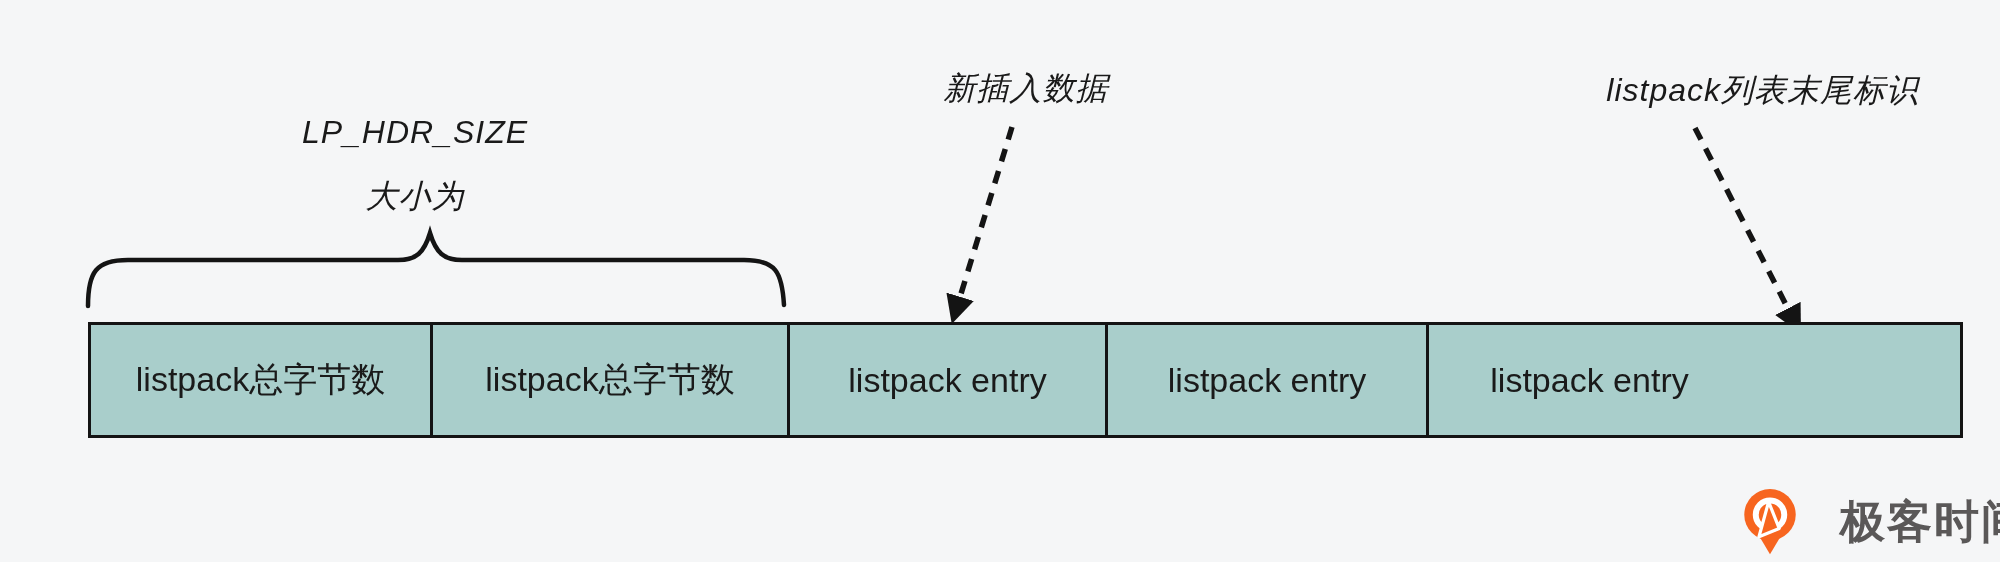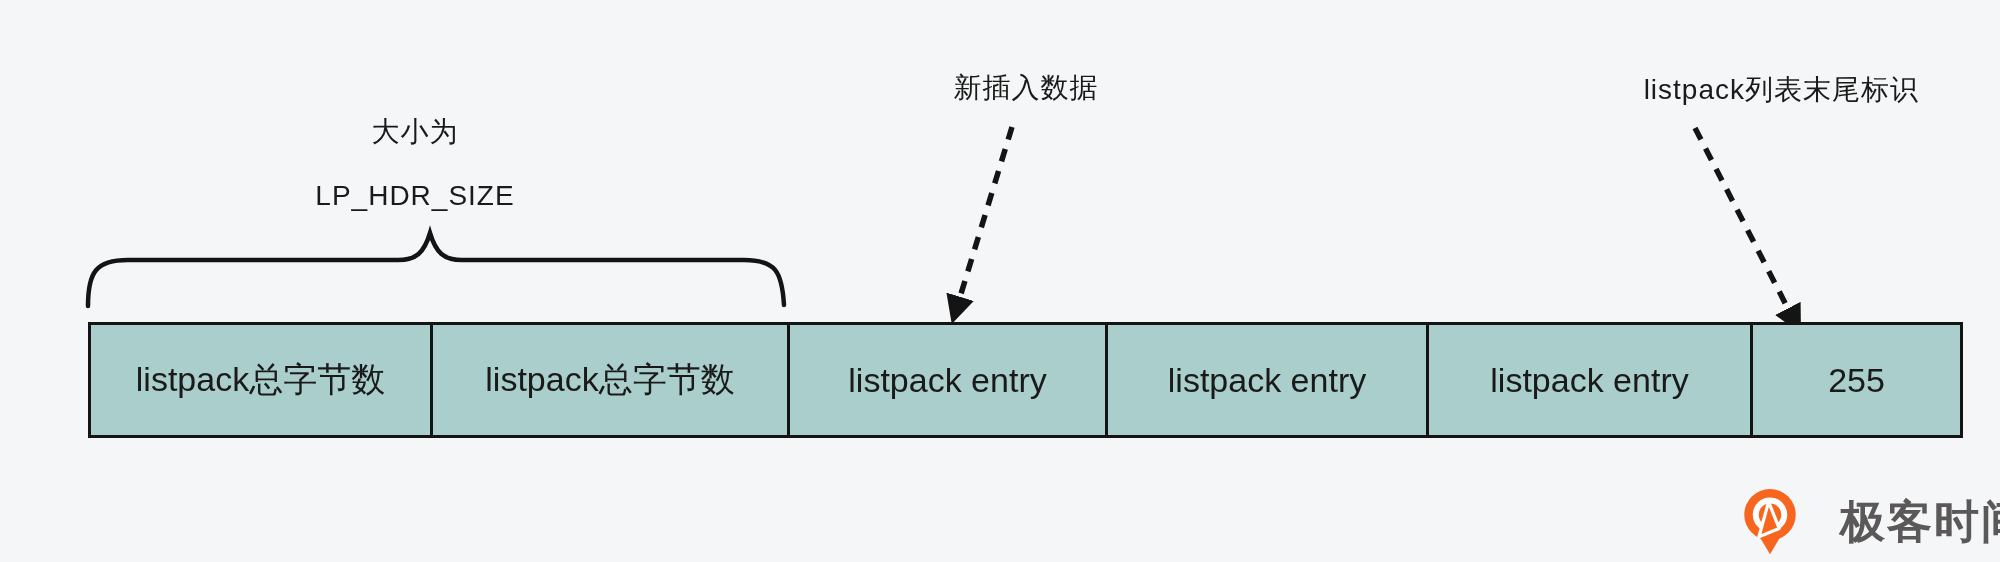--- a/index.html
+++ b/index.html
@@ -9,25 +9,26 @@
     height:562px;
     background:var(--bg,#f5f6f7);
     font-family:"Liberation Sans","DejaVu Sans",sans-serif;
     color:var(--ink,#1a1a1a);
     overflow:hidden;
   }
   
   .label{
     position:absolute;
     text-align:center;
-    font-size:28px;
+    font-size:32px;
     line-height:64px;
     color:var(--ink,#1a1a1a);
     letter-spacing:1px;
     white-space:nowrap;
+    font-style:italic;
   }
   #label-header-size{ left:115px; top:100px; width:600px; }
   #label-new-data{ left:826px; top:56px; width:400px; }
   #label-end-marker{ left:1515px; top:58px; width:404px; text-align:right; }
   
   #draw-layer{
     position:absolute; left:0; top:0; width:2000px; height:562px;
     pointer-events:none;
   }
   
@@ -65,22 +66,22 @@
     color:var(--brand-ink,#5a5858);
     white-space:nowrap;
   }
 </style>
 </head>
 <body>
 
 <div id="canvas">
 
   <div class="label" id="label-header-size">
+    <div>LP_HDR_SIZE</div>
     <div>大小为</div>
-    <div>LP_HDR_SIZE</div>
   </div>
 
   <div class="label" id="label-new-data">新插入数据</div>
 
   <div class="label" id="label-end-marker">listpack列表末尾标识</div>
 
   <svg id="draw-layer" viewBox="0 0 2000 562" xmlns="http://www.w3.org/2000/svg">
     <defs>
       <marker id="arrowhead" viewBox="0 0 10 10" refX="8.5" refY="5" markerWidth="5.2" markerHeight="5.2" orient="auto">
         <path d="M0,0 L10,5 L0,10 Z" fill="#141414"></path>
@@ -99,21 +100,20 @@
 
     <path d="M1695 128 L1799 330" fill="none" stroke="#141414" stroke-width="5.5" stroke-dasharray="13 10" marker-end="url(#arrowhead)"></path>
   </svg>
 
   <div id="listpack-bar">
     <div class="cell">listpack总字节数</div>
     <div class="cell">listpack总字节数</div>
     <div class="cell">listpack entry</div>
     <div class="cell">listpack entry</div>
     <div class="cell">listpack entry</div>
-    <div class="cell">255</div>
   </div>
 
   <div id="brand">
     <svg id="brand-icon" viewBox="0 0 60 74" xmlns="http://www.w3.org/2000/svg">
       <circle cx="30" cy="29" r="28" style="fill:var(--brand-orange,#f7651f)"></circle>
       <path d="M18 52 L30 72 L42 52 Z" style="fill:var(--brand-orange,#f7651f)"></path>
       <circle cx="30" cy="29" r="15.5" fill="none" stroke="#ffffff" stroke-width="6.5"></circle>
       <path d="M18 53 L28.5 15 L40 44 Z" style="fill:var(--brand-orange,#f7651f)" stroke="#ffffff" stroke-width="3.5" stroke-linejoin="round"></path>
     </svg>
     <span id="brand-text">极客时间</span>

